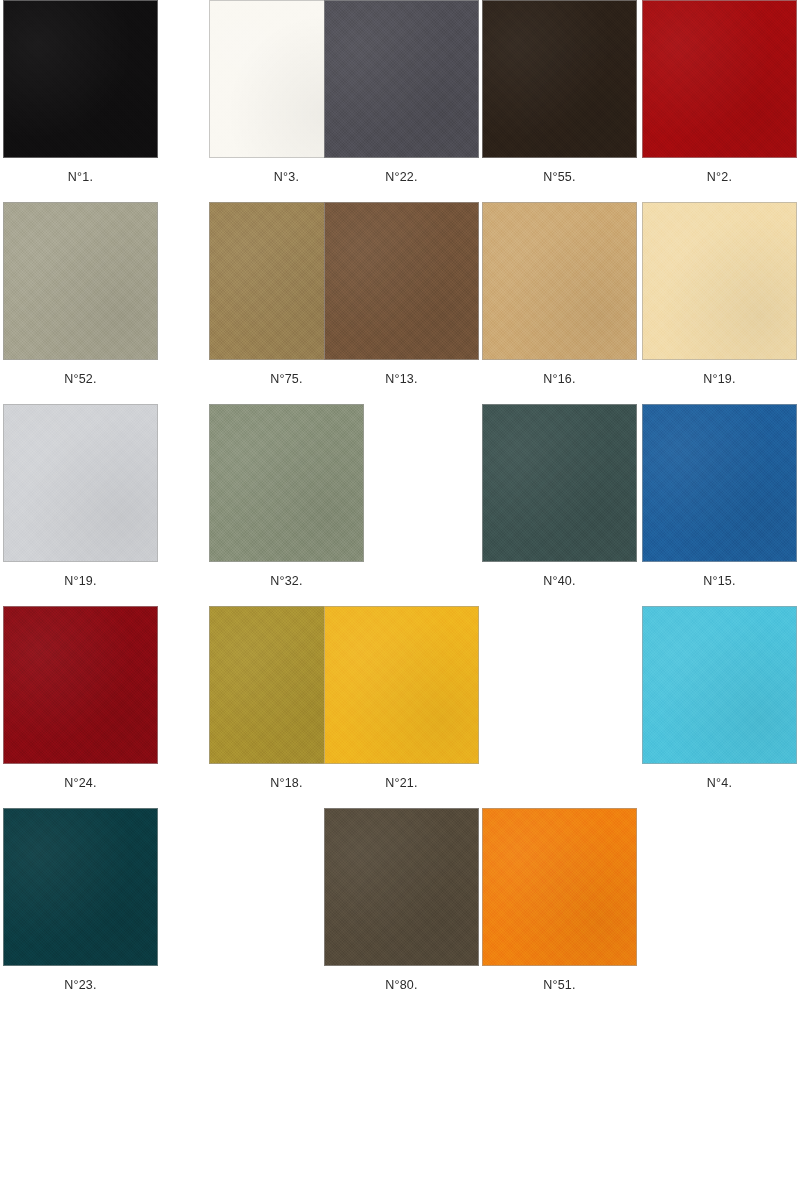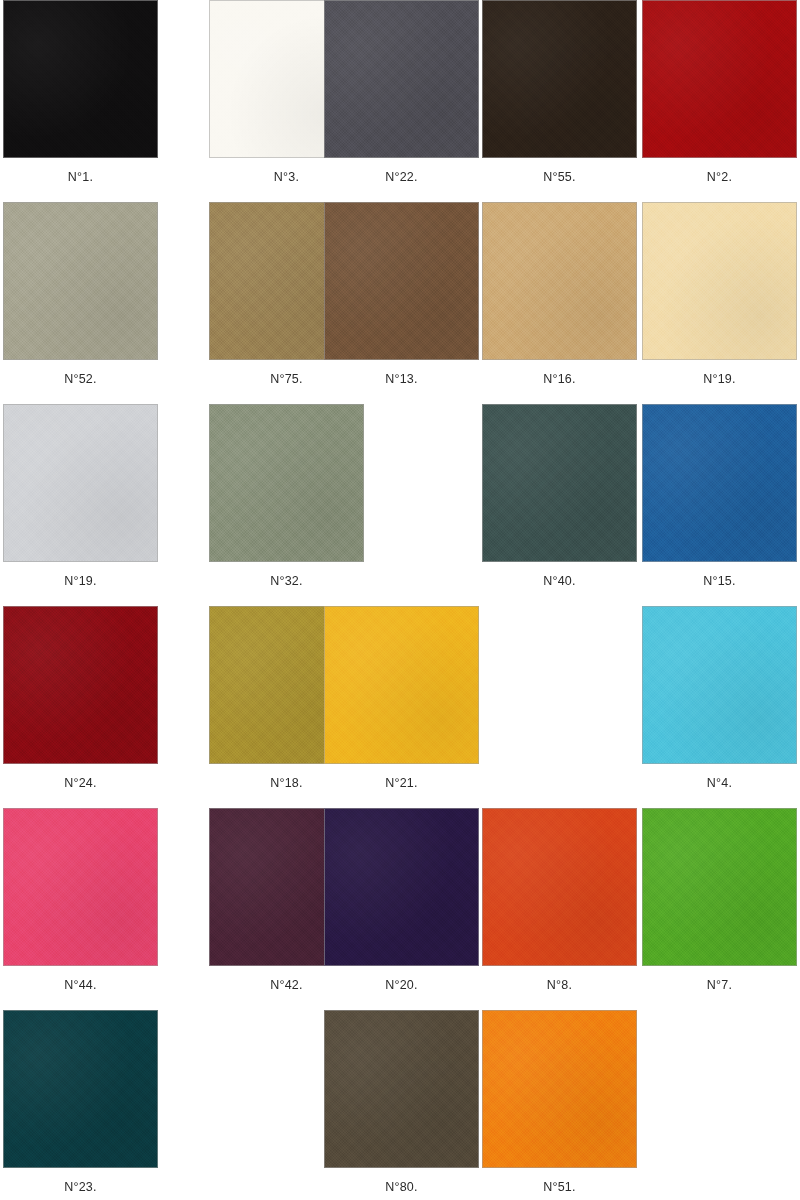--- a/index.html
+++ b/index.html
@@ -165,42 +165,20 @@
     <div class="swatch-cell swatch-col-2">
       <div class="swatch-chip" style="background-color: rgb(239, 181, 32);"></div>
       <div class="swatch-label">N°21.</div>
     </div>
     <div class="swatch-cell swatch-col-4">
       <div class="swatch-chip" style="background-color: rgb(77, 195, 220);"></div>
       <div class="swatch-label">N°4.</div>
     </div>
   </div>
 
-  <div class="swatch-row">
-    <div class="swatch-cell swatch-col-0">
-      <div class="swatch-chip" style="background-color: rgb(232, 68, 110);"></div>
-      <div class="swatch-label">N°44.</div>
-    </div>
-    <div class="swatch-cell swatch-col-1">
-      <div class="swatch-chip" style="background-color: rgb(74, 35, 54);"></div>
-      <div class="swatch-label">N°42.</div>
-    </div>
-    <div class="swatch-cell swatch-col-2">
-      <div class="swatch-chip" style="background-color: rgb(40, 24, 68);"></div>
-      <div class="swatch-label">N°20.</div>
-    </div>
-    <div class="swatch-cell swatch-col-3">
-      <div class="swatch-chip" style="background-color: rgb(216, 68, 26);"></div>
-      <div class="swatch-label">N°8.</div>
-    </div>
-    <div class="swatch-cell swatch-col-4">
-      <div class="swatch-chip" style="background-color: rgb(82, 168, 37);"></div>
-      <div class="swatch-label">N°7.</div>
-    </div>
-  </div>
 
   <div class="swatch-row">
     <div class="swatch-cell swatch-col-0">
       <div class="swatch-chip" style="background-color: rgb(11, 60, 66);"></div>
       <div class="swatch-label">N°23.</div>
     </div>
     <div class="swatch-cell swatch-col-2">
       <div class="swatch-chip" style="background-color: rgb(84, 74, 58);"></div>
       <div class="swatch-label">N°80.</div>
     </div>

